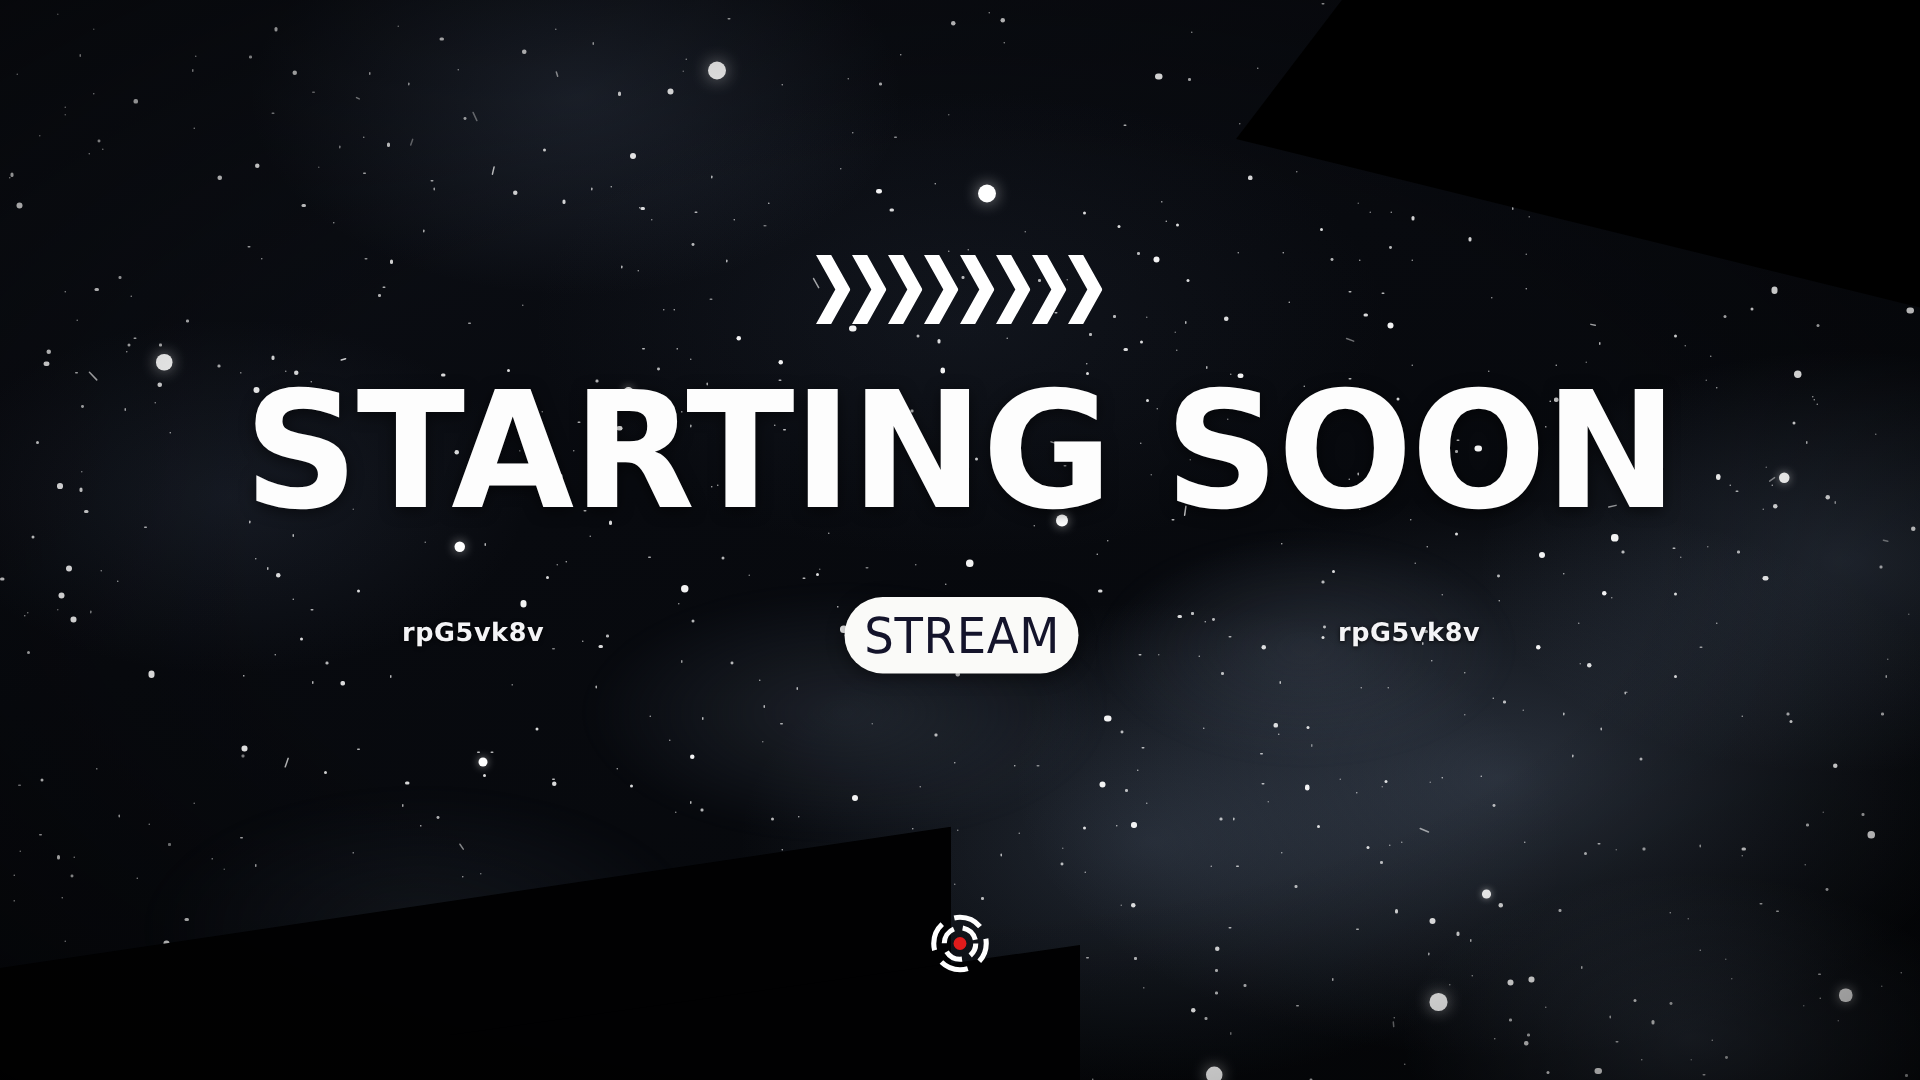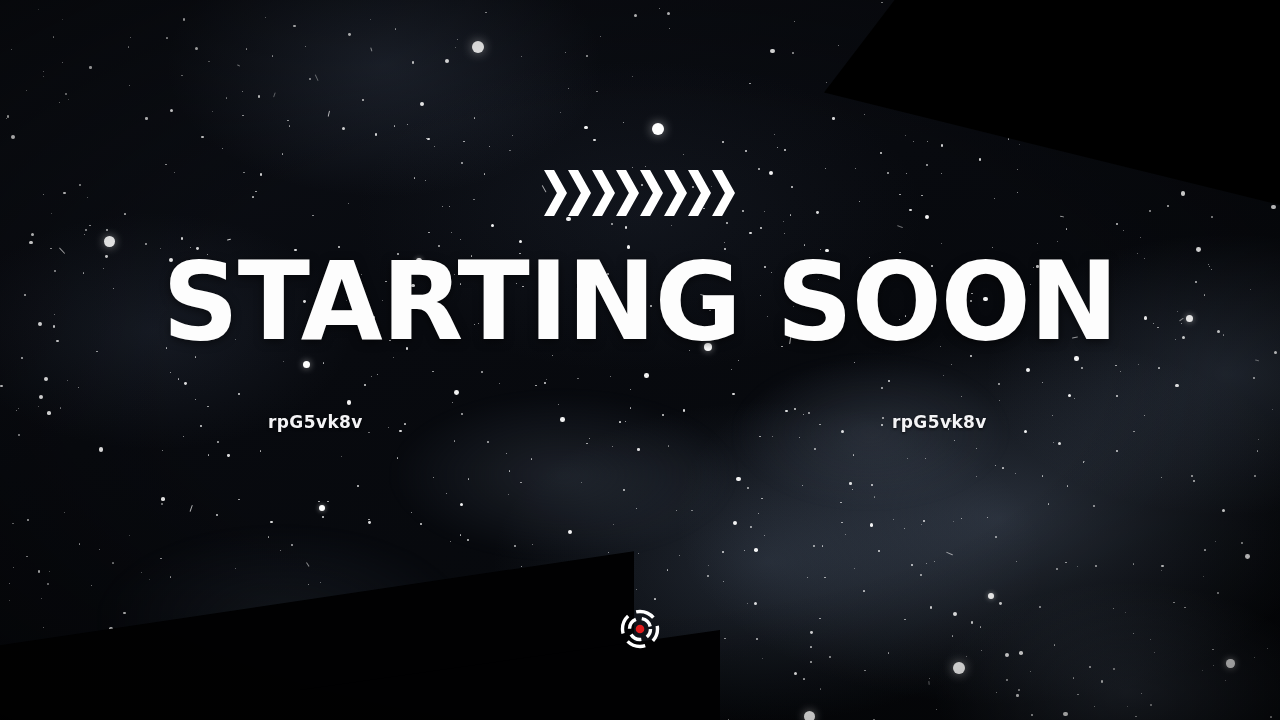--- a/index.html
+++ b/index.html
@@ -986,20 +986,23 @@
         <div class="chev"></div>
         <div class="chev"></div>
         <div class="chev"></div>
       </div>
 
     <div class="headline">STARTING SOON</div>
 
     <div class="mid-row">
       <div class="side-label left">rpG5vk8v</div>
 
+      <div class="stream-pill">
+        <span>STREAM</span>
+      </div>
 
       <div class="side-label right">rpG5vk8v</div>
     </div>
 
     <div class="rec-icon">
       <svg viewBox="0 0 42 42" width="42" height="42" aria-hidden="true">
         <g fill="none" stroke="#ffffff" stroke-width="3.4" stroke-linecap="butt">
 
           <circle cx="21" cy="21" r="17.5" stroke-dasharray="19 9" stroke-dashoffset="6"></circle>
 

